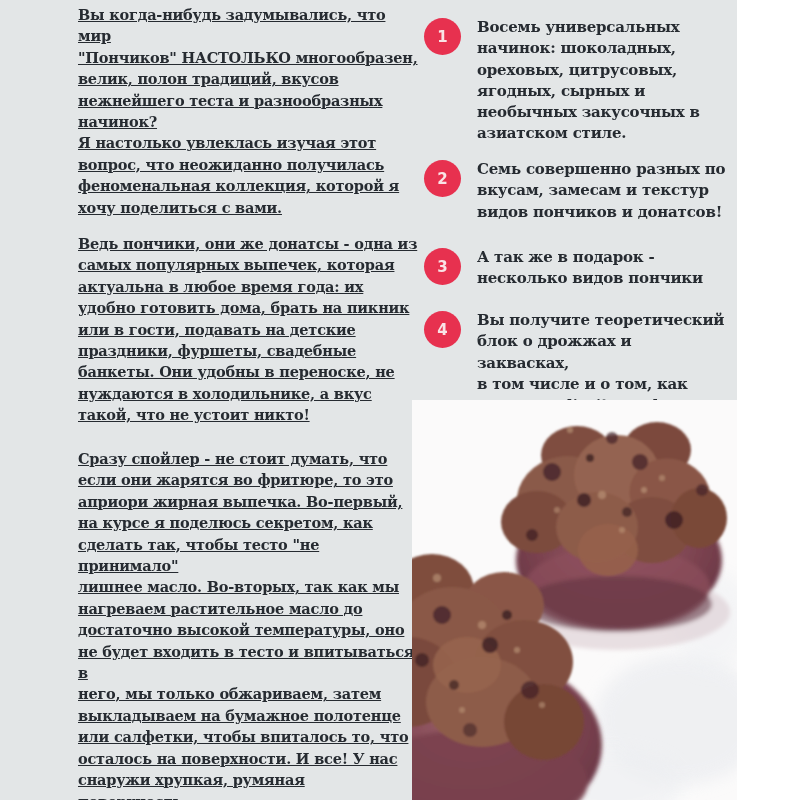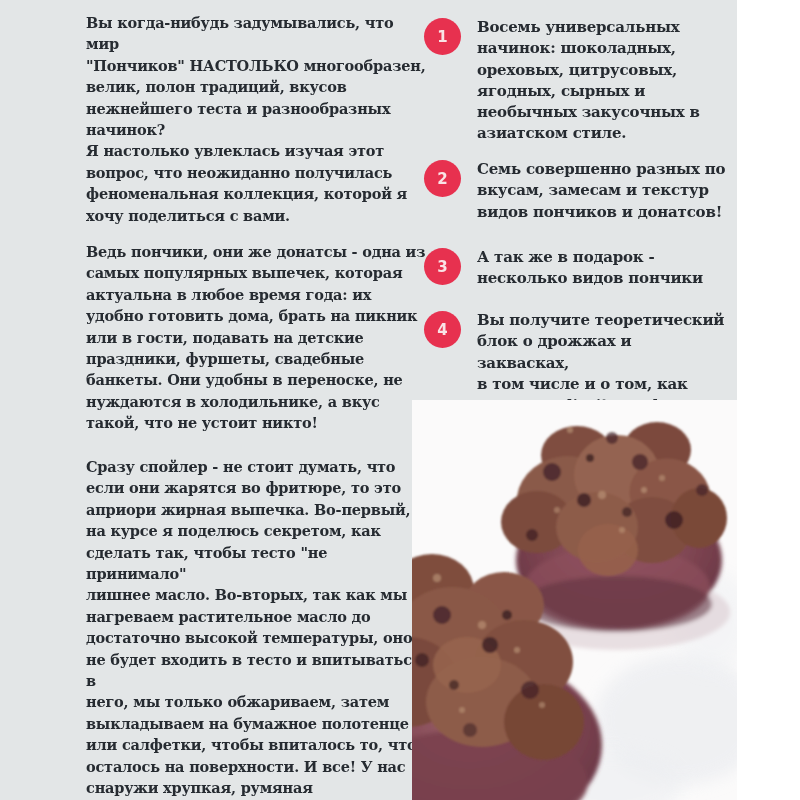--- a/index.html
+++ b/index.html
@@ -14,21 +14,21 @@
     position:absolute;left:0;top:0;
     width:737px;height:800px;
     background:#e3e6e7;
   }
   .prose{
     white-space:pre-line;
     color:#262b31;
     font-weight:700;
     letter-spacing:-0.2px;
   }
-  .left-col p, .left-col div{margin:8px;}
+  .left-col p, .left-col div{margin:0;text-decoration:underline;}
   .para{
     position:absolute;left:78px;width:340px;
     font-size:14.5px;line-height:21.4px;
   }
   .para-1{top:4px;}
   .para-2{top:233px;}
   .para-3{top:448px;}
   .feature-item{position:absolute;left:424px;width:300px;}
   .item-1{top:18px;}
   .item-2{top:160px;}

